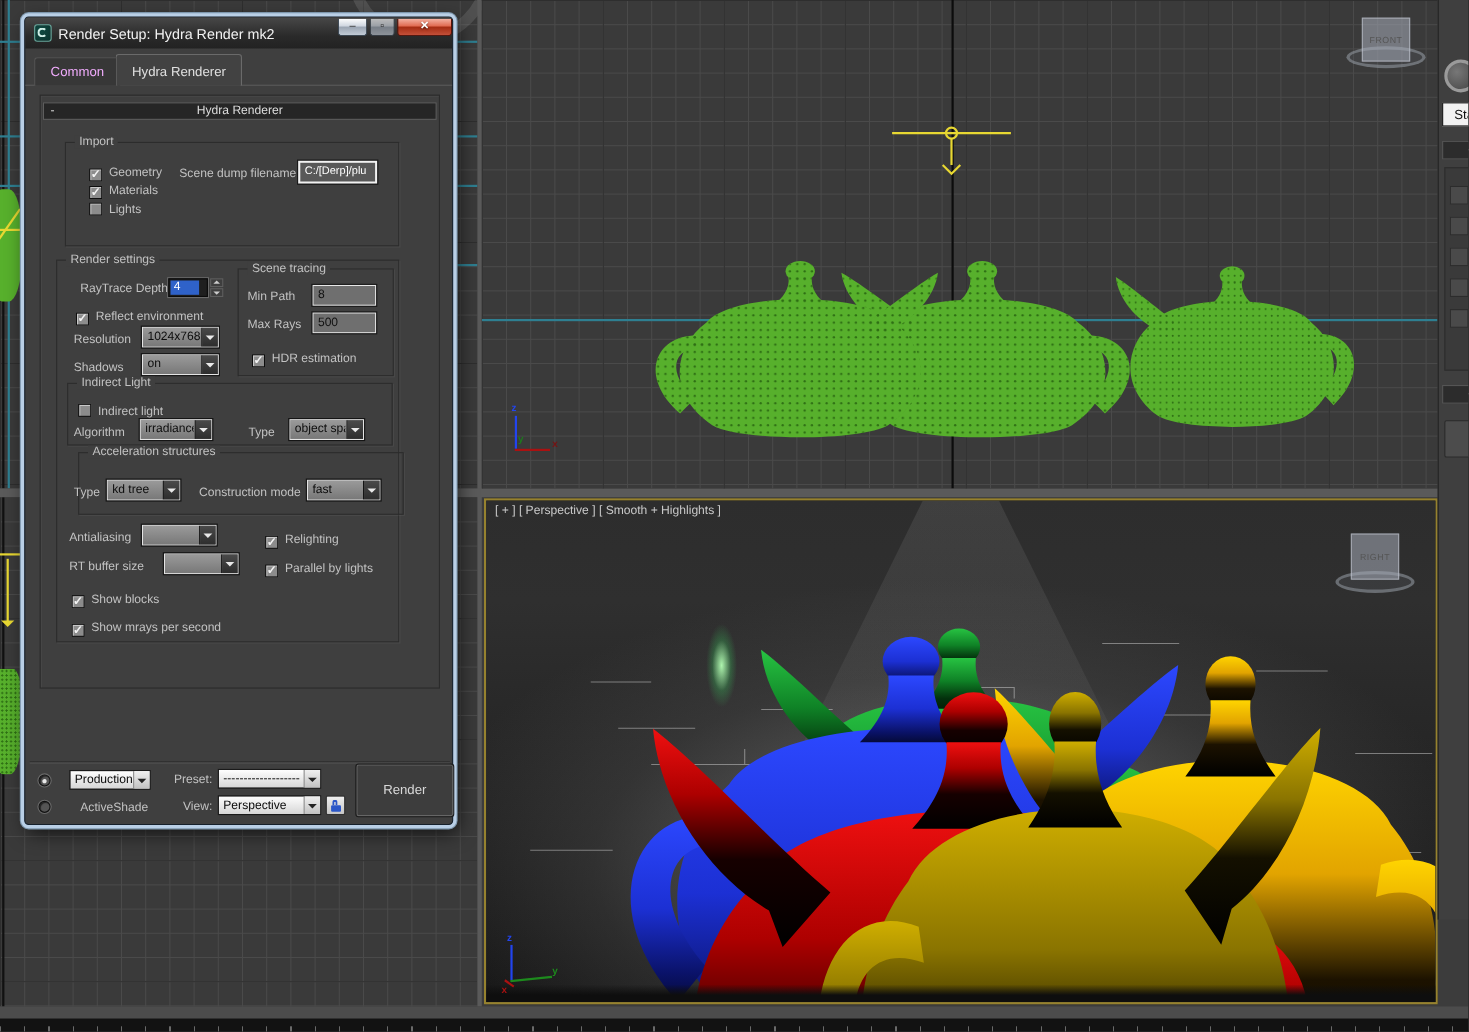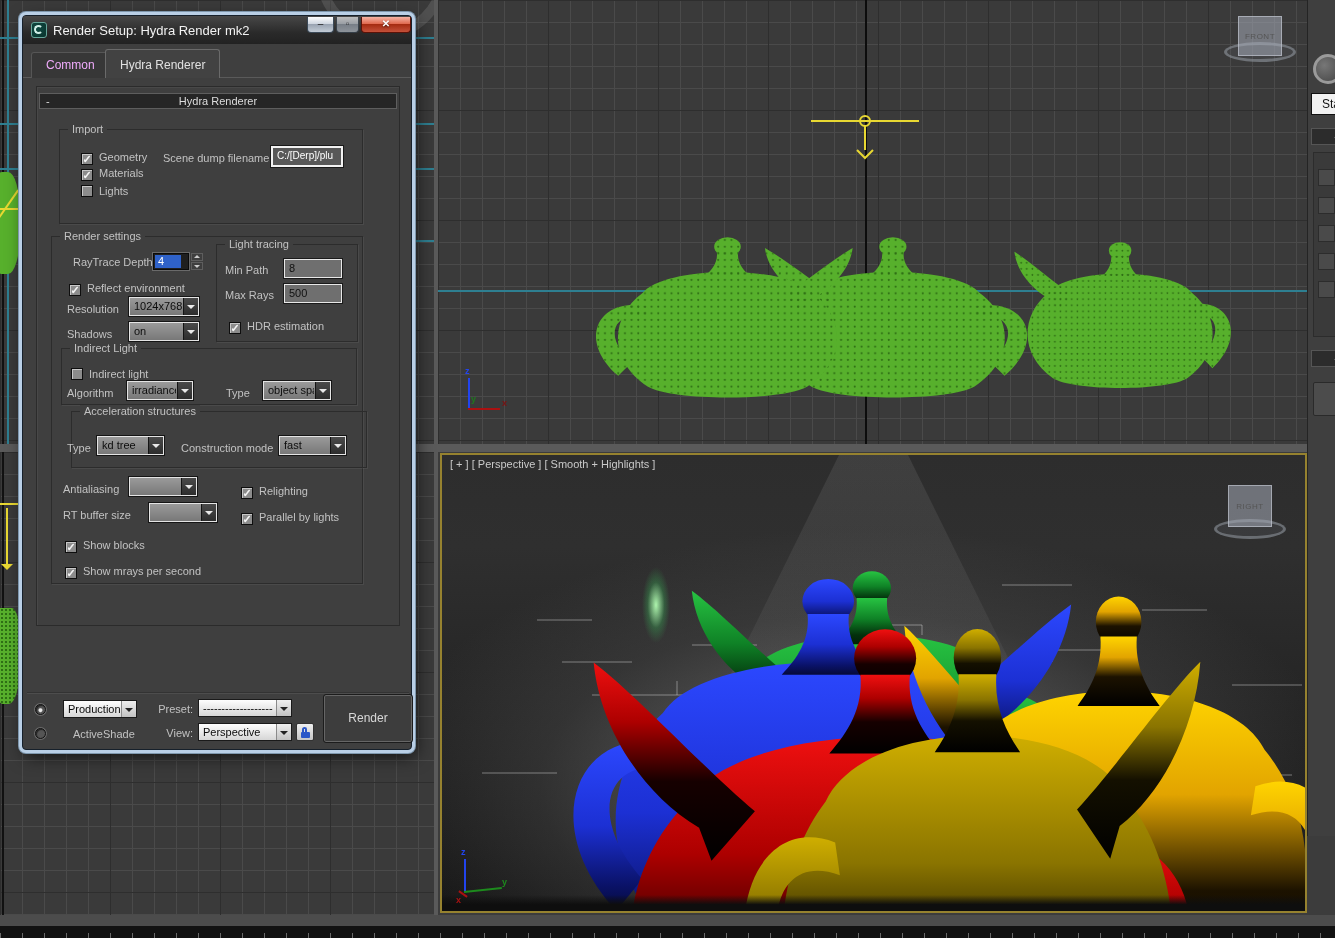--- a/index.html
+++ b/index.html
@@ -391,21 +391,21 @@
       </div>
       <div class="spin-btn spin-up">
           <i></i>
         </div>
       <div class="spin-btn spin-dn">
           <i></i>
         </div>
     </div>
 
     <div class="grp" style="left:193px;top:228px;width:142px;height:98px;">
-      <div class="grp-title">Light tracing</div>
+      <div class="grp-title">Scene tracing</div>
     </div>
     <div class="lbl" style="left:202px;top:248px;">Min Path</div>
     <div class="field" style="left:261px;top:243px;width:58px;height:19px;">
       <span>8</span>
     </div>
     <div class="lbl" style="left:202px;top:273px;">Max Rays</div>
     <div class="field" style="left:261px;top:268px;width:58px;height:19px;">
       <span>500</span>
     </div>
     <div class="cb" style="left:206px;top:300px;">

